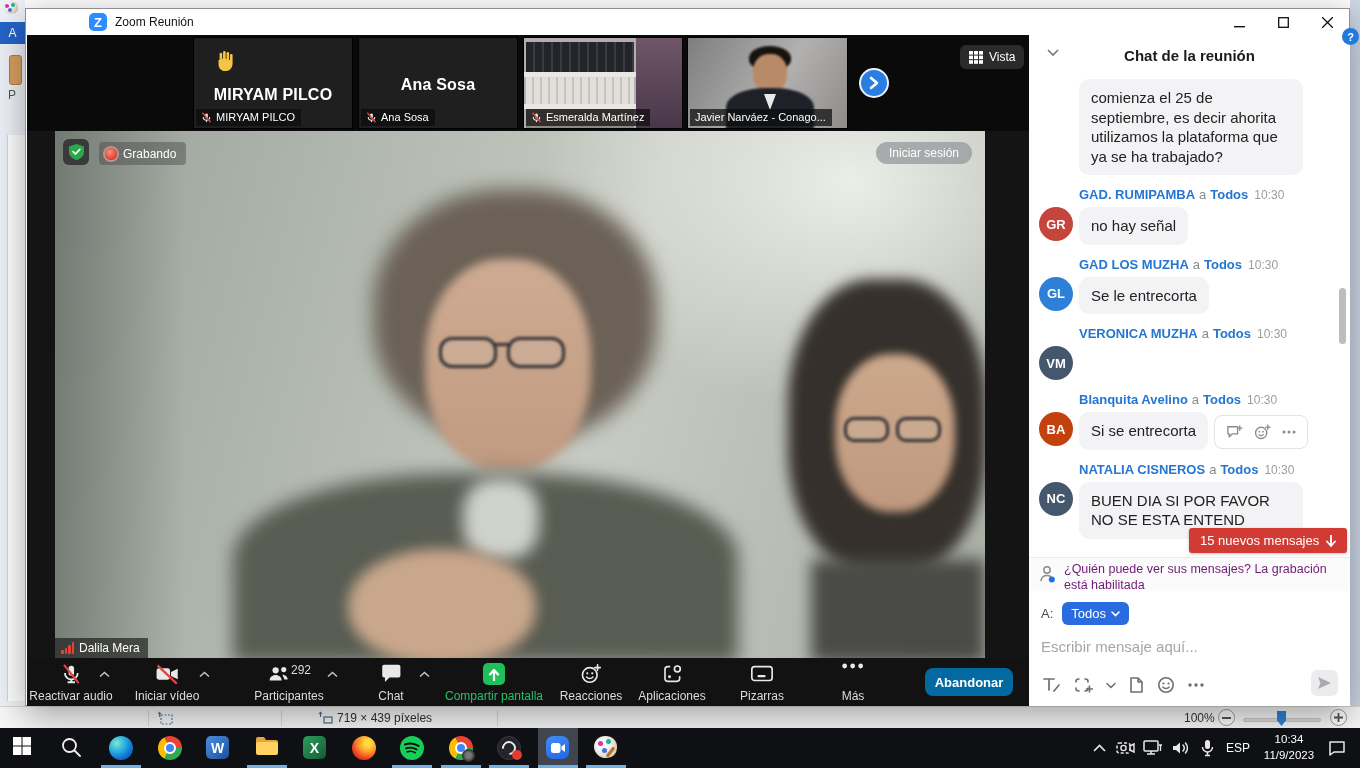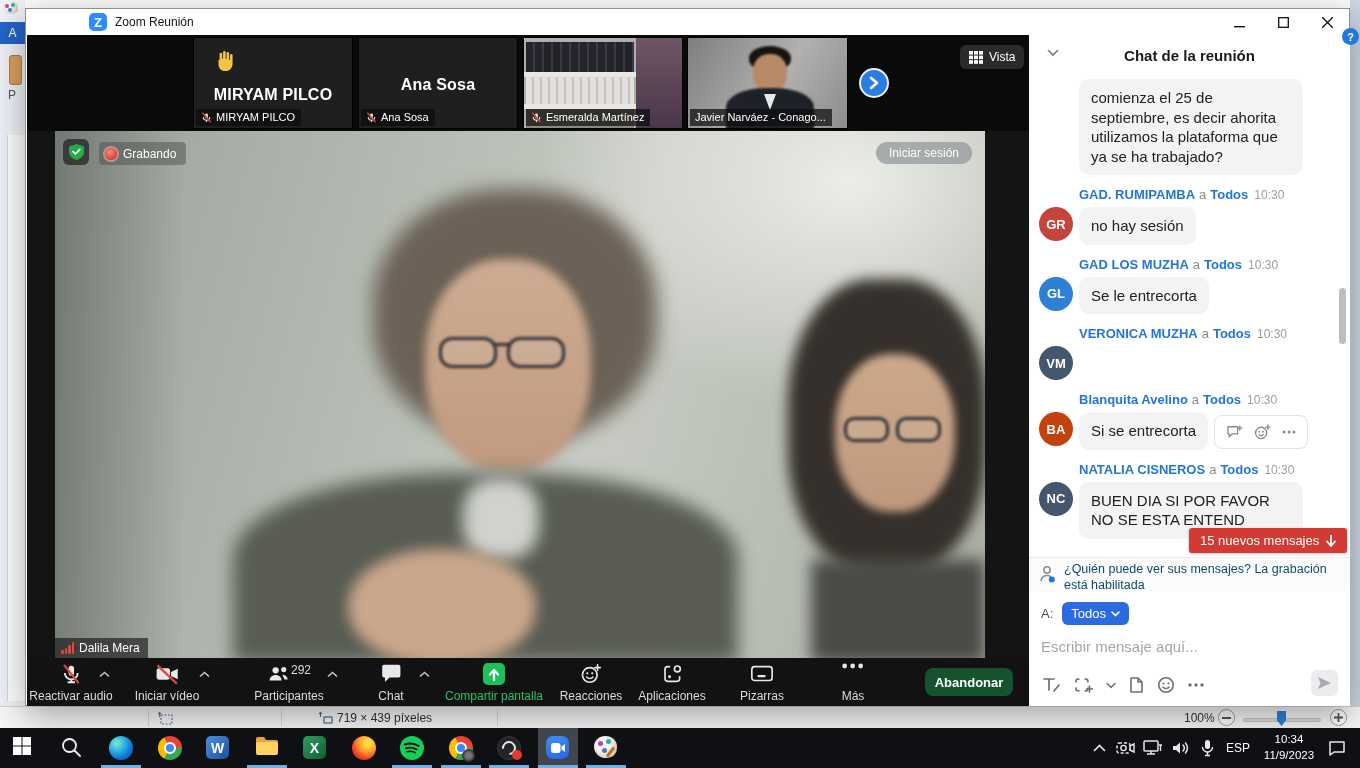--- a/index.html
+++ b/index.html
@@ -52,40 +52,40 @@
 .ovl-signin{position:absolute;right:13px;top:11px;background:rgba(150,155,158,.78);border-radius:12px;color:#fff;font-size:12px;padding:4px 13px}
 .ovl-name{position:absolute;left:0;bottom:0;background:rgba(18,18,18,.62);color:#fff;font-size:12px;padding:3px 8px 4px 6px;display:flex;align-items:center;gap:5px}
 .sigbars{display:inline-flex;align-items:flex-end;gap:1px}
 .sigbars i{width:2.5px;background:#e0443c;border-radius:1px}
 
 
 .tbar{position:absolute;left:0;bottom:0;width:100%;height:48px;background:#121212}
 .titem{position:absolute;top:5px;transform:translateX(-50%);display:flex;flex-direction:column;align-items:center;color:#dcdcdc;font-size:12px;gap:2px;white-space:nowrap}
 .titem .irow{height:24px;display:flex;}
 .tchev{position:absolute;top:13px}
-.leavebtn{position:absolute;left:898px;top:10px;width:88px;height:28px;background:#14532d;border-radius:8px;color:#fff;font-weight:700;font-size:13px;display:flex;align-items:center;justify-content:center}
+.leavebtn{position:absolute;left:898px;top:10px;width:88px;height:28px;background:#0369a1;border-radius:8px;color:#fff;font-weight:700;font-size:13px;display:flex;align-items:center;justify-content:center}
 .sharegreen{color:#27c167}
 .shareic{width:22px;height:22px;border-radius:5px;background:#1fc05b;display:flex;align-items:center;justify-content:center}
 
 
 .chat{position:absolute;left:1003px;top:26px;width:321px;height:671px;background:#fff}
 .chead{position:absolute;left:0;top:0;width:100%;height:40px;display:flex;align-items:center;justify-content:center;font-weight:700;font-size:15px;color:#1a1a1a}
 .chead-chev{position:absolute;left:18px;top:14px}
 .cmsgs{position:absolute;left:0;top:40px;width:100%;height:482px;overflow:hidden;padding:2px 10px 0 10px}
 .mhead{margin:12px 0 0 40px;font-size:13px;color:#8a8a8a;display:flex;gap:4px;align-items:baseline;white-space:nowrap}
 .sender,.recipient{color:#2476d2;font-weight:700}
 .mtime{color:#9d9d9d;font-size:12px;margin-left:2px}
 .mrow{display:flex;align-items:flex-start;gap:6px;margin-top:5px}
 .avatar{width:34px;height:34px;border-radius:50%;color:#fff;font-size:13px;font-weight:700;display:flex;align-items:center;justify-content:center;flex:none}
 .bubble{background:#f3f3f6;border-radius:10px;padding:9px 12px;font-size:15px;line-height:1.3;color:#222;max-width:224px}
 .cont{margin-left:40px;margin-top:2px}
 .apill{display:flex;align-items:center;gap:11px;border:1px solid #e2e2e4;border-radius:8px;padding:8px 11px;margin-top:3px;background:#fff}
 .newmsg{position:absolute;left:160px;top:493px;background:#d23b33;color:#fff;font-size:13px;padding:5px 11px;border-radius:3px;display:flex;gap:7px;align-items:center;z-index:4;box-shadow:0 1px 3px rgba(0,0,0,.25)}
 .cscroll{position:absolute;right:4px;top:253px;width:7px;height:56px;border-radius:4px;background:#bcbcc1}
-.cinfo{position:absolute;left:0;top:522px;width:100%;height:34px;background:#fbfbfc;border-top:1px solid #ededed;display:flex;gap:8px;padding:4px 8px 0 10px;font-size:12.5px;color:#0c4a6e;line-height:1.25}
+.cinfo{position:absolute;left:0;top:522px;width:100%;height:34px;background:#fbfbfc;border-top:1px solid #ededed;display:flex;gap:8px;padding:4px 8px 0 10px;font-size:12.5px;color:#701a75;line-height:1.25}
 .ccompose{position:absolute;left:0;top:556px;width:100%;height:115px;padding:11px 12px 0 12px}
 .torow{display:flex;align-items:center;gap:9px}
 .tolabel{font-size:13px;color:#4d4d4d}
 .topill{background:#2a6cdf;border-radius:6px;color:#fff;font-size:13px;padding:4px 9px;display:flex;align-items:center;gap:5px}
 .placeholder{margin-top:13px;font-size:15px;color:#a6a6a6}
 .cicons{position:absolute;left:13px;bottom:12px;display:flex;align-items:center;gap:13px}
 .sendbtn{position:absolute;right:12px;bottom:10px;width:27px;height:26px;border-radius:6px;background:#ececef;display:flex;align-items:center;justify-content:center}
 
 
 .taskbar{position:absolute;left:0;top:728px;width:1360px;height:40px;background:#0f1013;z-index:20}
@@ -430,21 +430,21 @@
       <div class="bubble cont">comienza el 25 de septiembre, es decir ahorita utilizamos la plataforma que ya se ha trabajado?</div>
 
       <div class="mhead">
         <span class="sender">GAD. RUMIPAMBA</span>
         <span>a</span>
         <span class="recipient">Todos</span>
         <span class="mtime">10:30</span>
       </div>
       <div class="mrow">
         <div class="avatar" style="background-color: rgb(197, 68, 59);">GR</div>
-        <div class="bubble">no hay sesión</div>
+        <div class="bubble">no hay señal</div>
       </div>
 
       <div class="mhead">
         <span class="sender">GAD LOS MUZHA</span>
         <span>a</span>
         <span class="recipient">Todos</span>
         <span class="mtime">10:30</span>
       </div>
       <div class="mrow">
         <div class="avatar" style="background-color: rgb(46, 127, 214);">GL</div>

